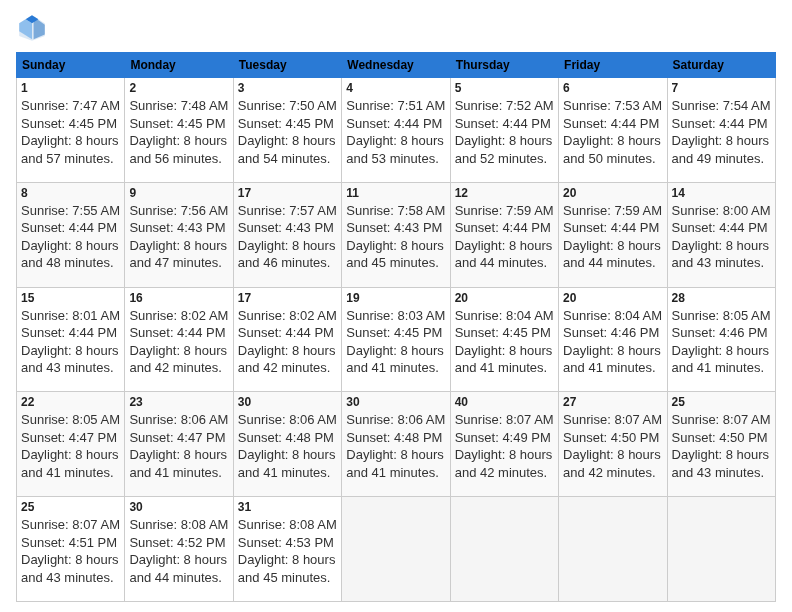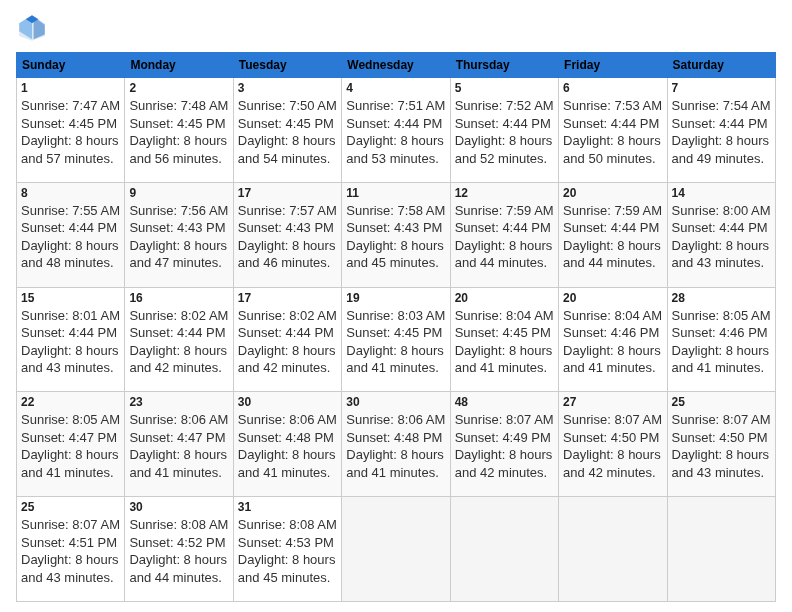--- a/index.html
+++ b/index.html
@@ -237,21 +237,21 @@
           </td>
           <td>
             <span class="day-num">30</span>
             <div class="cell-text">Sunrise: 8:06 AM<br>Sunset: 4:48 PM<br>Daylight: 8 hours and 41 minutes.</div>
           </td>
           <td>
             <span class="day-num">30</span>
             <div class="cell-text">Sunrise: 8:06 AM<br>Sunset: 4:48 PM<br>Daylight: 8 hours and 41 minutes.</div>
           </td>
           <td>
-            <span class="day-num">48</span>
+            <span class="day-num">40</span>
             <div class="cell-text">Sunrise: 8:07 AM<br>Sunset: 4:49 PM<br>Daylight: 8 hours and 42 minutes.</div>
           </td>
           <td>
             <span class="day-num">27</span>
             <div class="cell-text">Sunrise: 8:07 AM<br>Sunset: 4:50 PM<br>Daylight: 8 hours and 42 minutes.</div>
           </td>
           <td>
             <span class="day-num">25</span>
             <div class="cell-text">Sunrise: 8:07 AM<br>Sunset: 4:50 PM<br>Daylight: 8 hours and 43 minutes.</div>
           </td>

